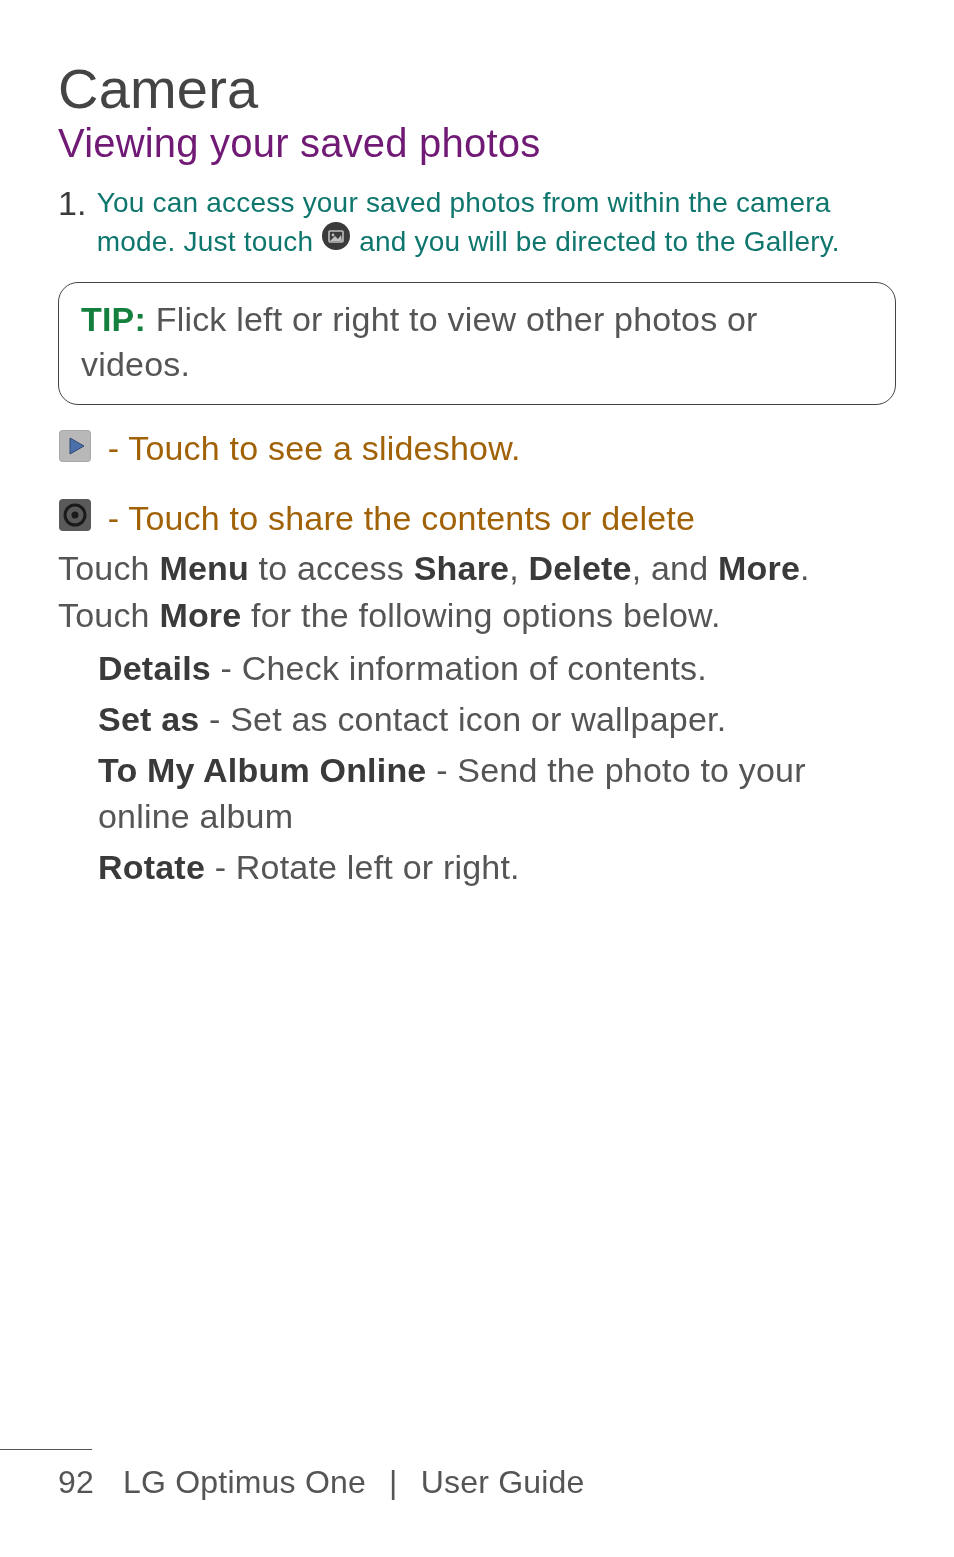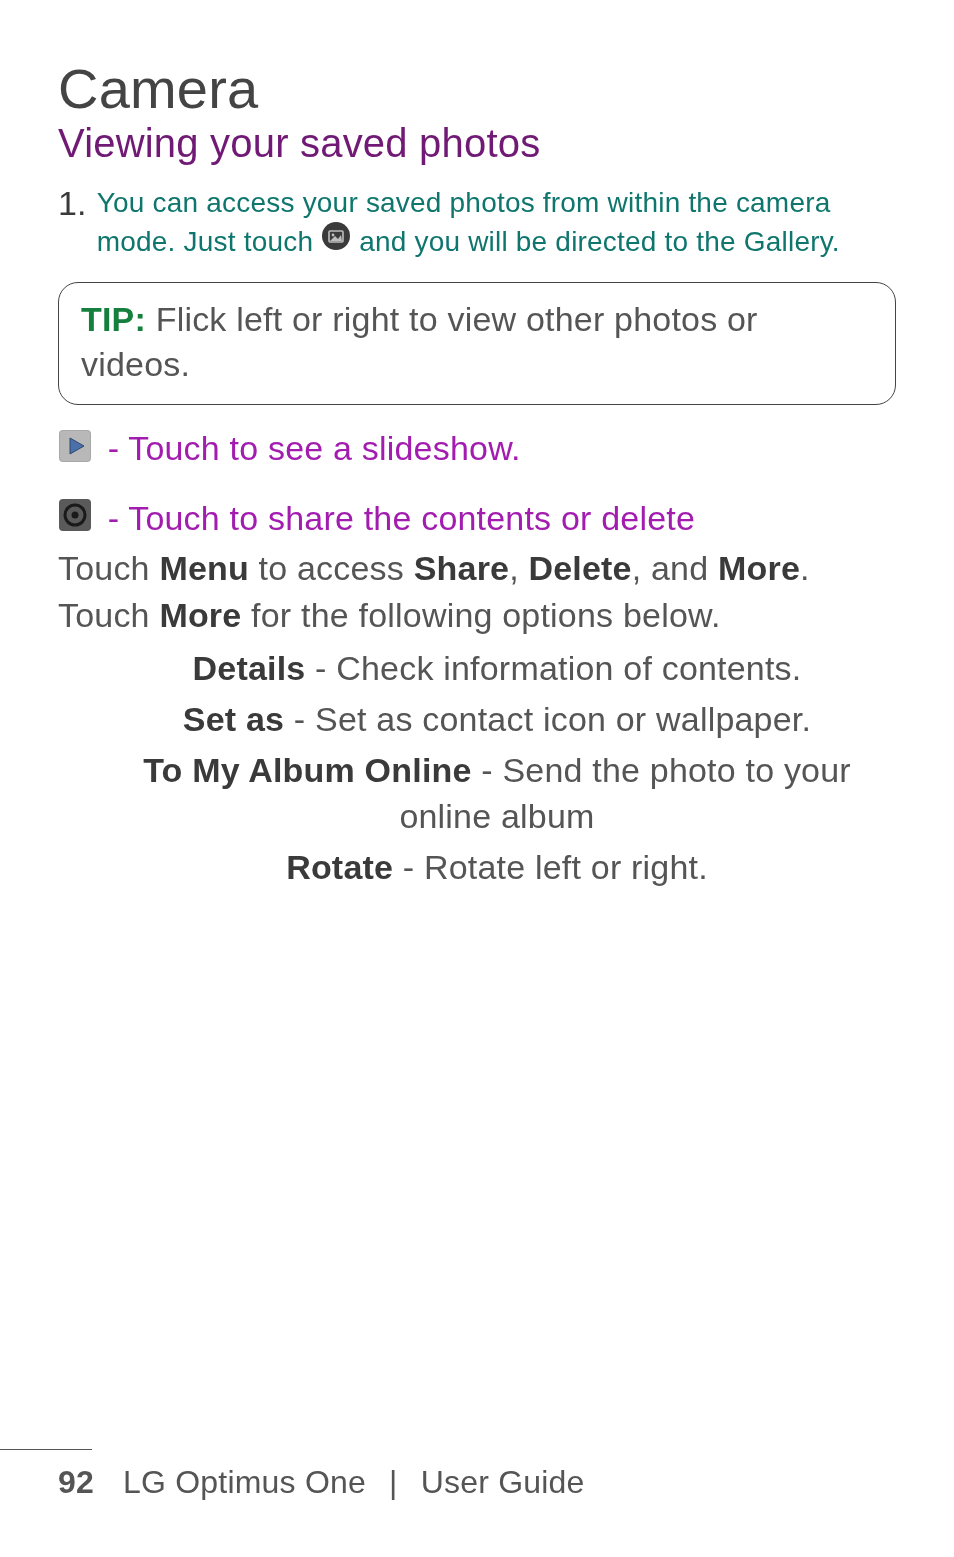--- a/index.html
+++ b/index.html
@@ -61,40 +61,39 @@
     color: #555;
     font-weight: 300;
   }
   .tip-label {
     font-weight: 600;
     color: #15803d;
   }
   .icon-line {
     font-size: 34px;
     line-height: 1.4;
-    color: #a21caf;
+    color: #a16207;
     font-weight: 300;
     margin-top: 20px;
   }
   .icon-line .ic {
     display: inline-block;
     vertical-align: middle;
     margin-right: 6px;
   }
   .body-line {
     font-size: 34px;
     line-height: 1.38;
     color: #555;
     font-weight: 300;
   }
   .bold { font-weight: 600; color: #3a3a3a; }
   .indent-block {
     padding-left: 40px;
     margin-top: 6px;
-    text-align: center;
   }
   .indent-item {
     font-size: 34px;
     line-height: 1.38;
     color: #555;
     font-weight: 300;
     margin-bottom: 4px;
   }
   .footer {
     position: absolute;
@@ -109,21 +108,21 @@
     margin-bottom: 14px;
     margin-left: -58px;
     width: 92px;
   }
   .footer-text {
     font-size: 32px;
     color: #555;
     font-weight: 300;
   }
   .footer-page {
-    font-weight: 700;
+    font-weight: 400;
     margin-right: 20px;
   }
   .footer-sep {
     margin: 0 14px;
     font-weight: 300;
   }
 </style>
 </head>
 <body>
 

